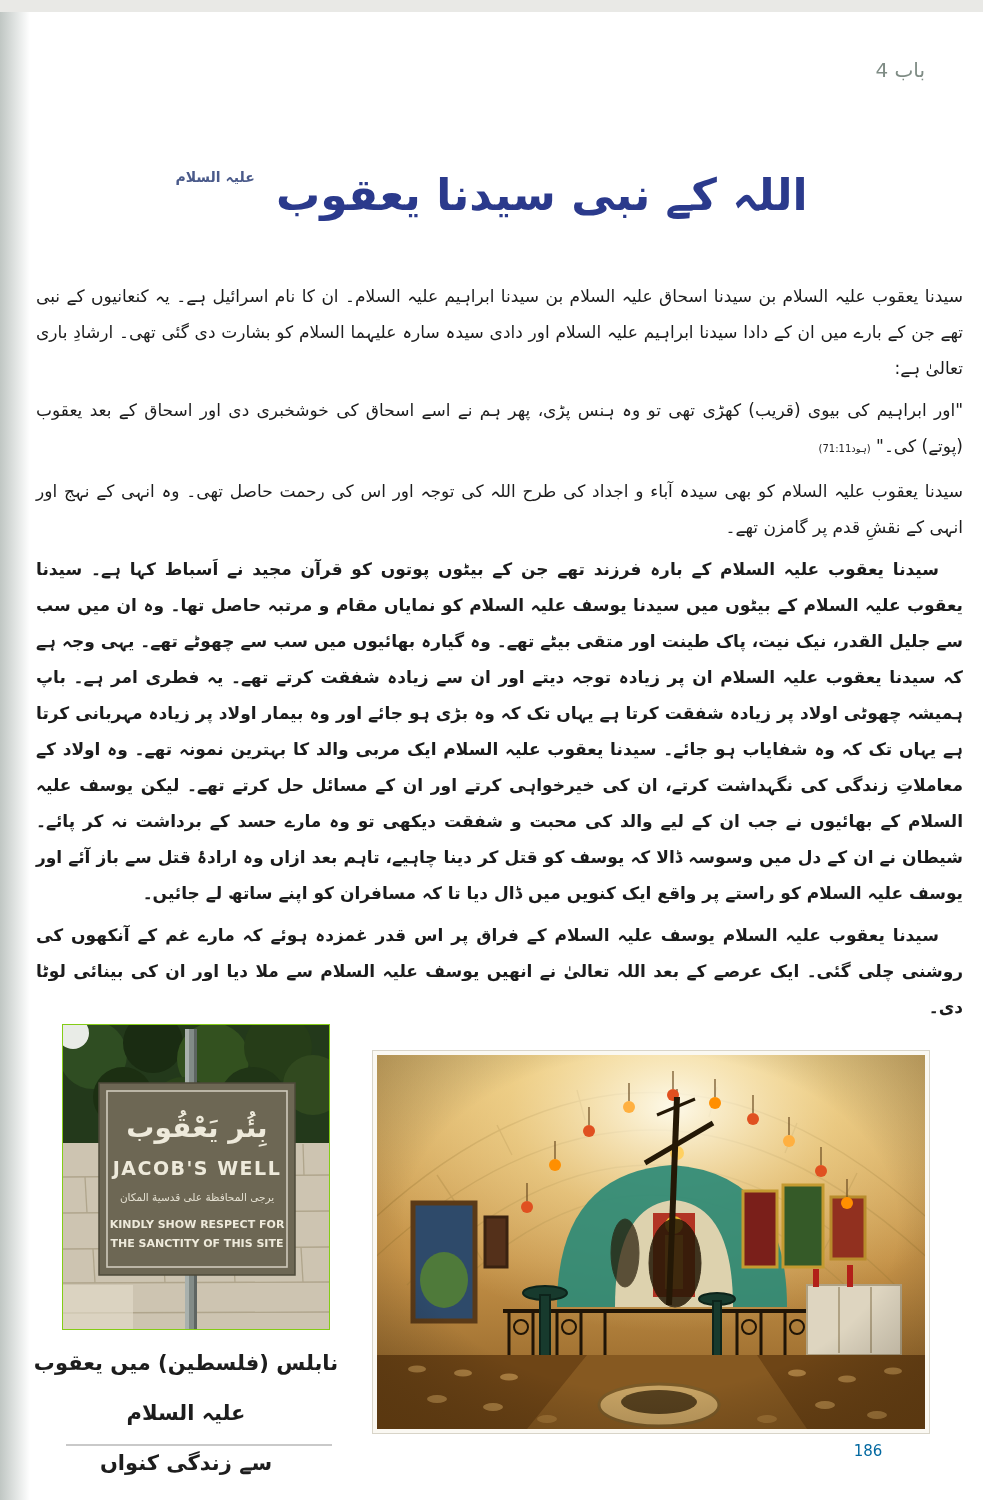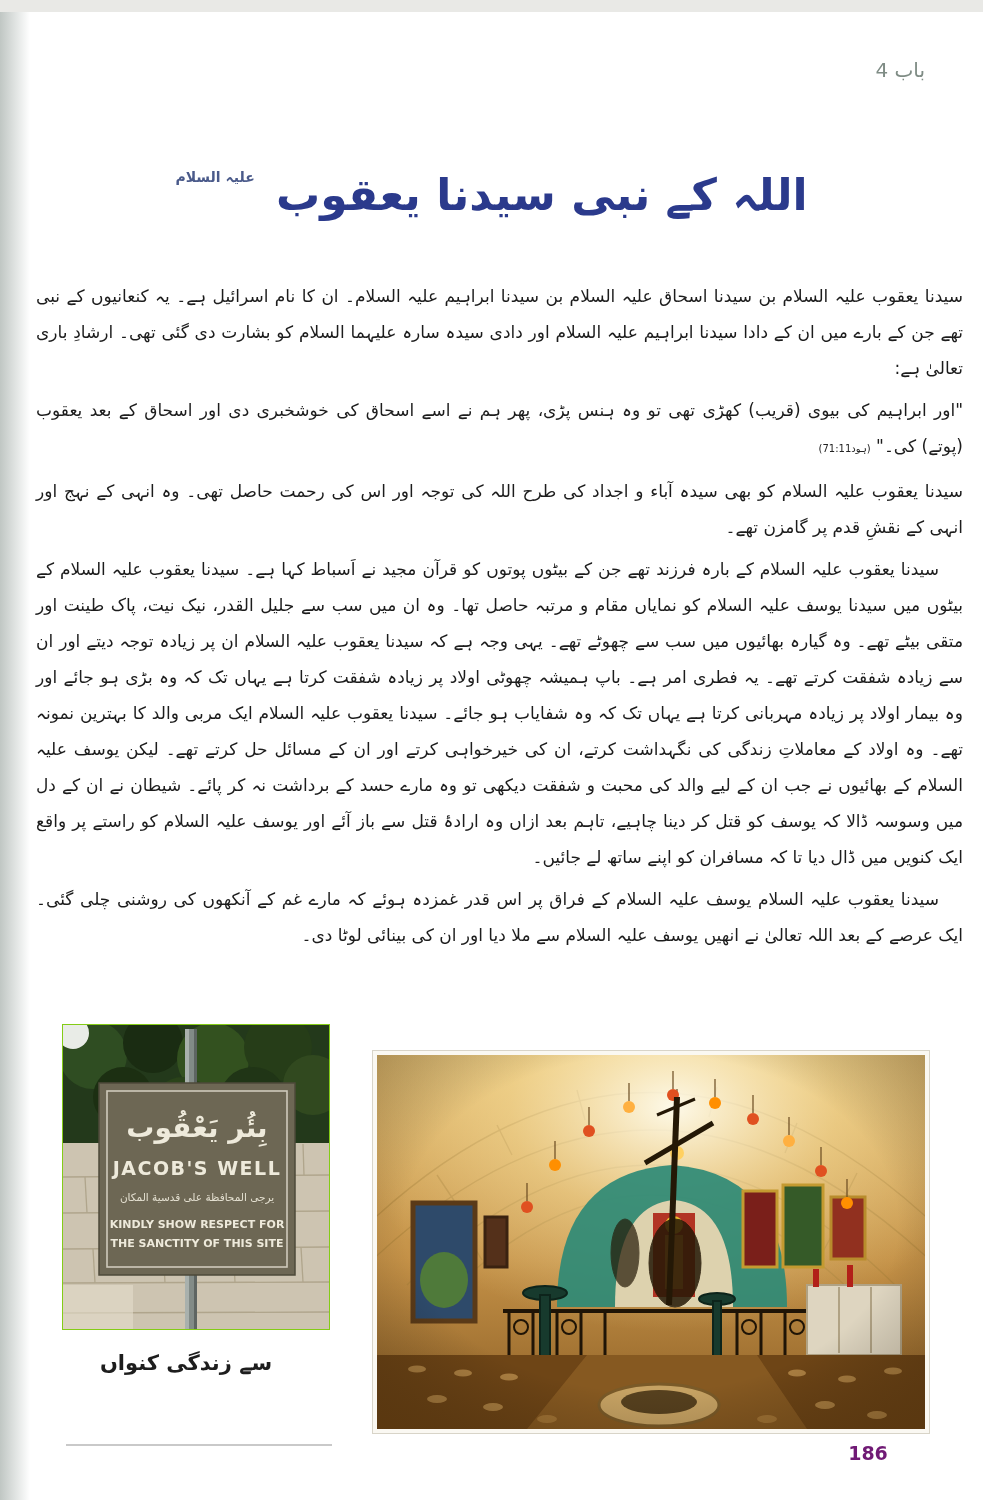--- a/index.html
+++ b/index.html
@@ -20,21 +20,21 @@
   .page-title{
     position:absolute;top:148px;left:0;width:100%;text-align:center;direction:rtl;
     font-size:44px;font-weight:bold;color:#2b3a8c;line-height:1.6;
   }
   .page-title .honorific{font-size:14px;font-weight:bold;color:#4a5a8a;vertical-align:28px;margin-right:6px;}
   .text-col{
     position:absolute;left:36px;top:266px;width:927px;direction:rtl;
     font-size:17px;line-height:36px;text-align:justify;
   }
   .text-col p{margin:0 0 6px 0;}
-  p.indent{text-indent:24px;}
+  p.indent{text-indent:24px;font-weight:bold;}
   .verse-line{
     text-align:center;direction:rtl;margin:10px 0 12px 0;
     font-size:21px;font-weight:bold;color:#c9414f;line-height:42px;
   }
   .verse-ref{font-size:10px;color:#222;font-weight:normal;}
   .section-heading{
     direction:rtl;text-align:right;margin:14px 0 10px 0;
     font-size:23px;font-weight:bold;color:#d2202e;line-height:38px;
   }
   .figure{position:absolute;box-sizing:border-box;}
@@ -47,21 +47,21 @@
   .fig-caption{
     position:absolute;left:30px;top:1326px;width:312px;direction:rtl;text-align:center;
     font-size:21px;font-weight:bold;color:#1d1d1d;line-height:50px;
   }
   .caption-rule{
     position:absolute;left:66px;top:1432px;width:266px;height:0;
     border-top:2px solid #c9c9c9;
   }
   .page-number{
     position:absolute;left:838px;top:1430px;width:60px;text-align:center;
-    font-size:19px;color:#701a75;font-weight:bold;
+    font-size:15px;color:#0369a1;
   }
   .sign-text{font-family:"DejaVu Sans",sans-serif;fill:#eeeadb;}
 </style>
 </head>
 <body>
 
 <div class="page">
   <div class="edge-shadow"></div>
 
   <div class="chapter-label">باب 4</div>
@@ -279,18 +279,19 @@
 
       <g>
         <ellipse cx="282" cy="350" rx="60" ry="21" fill="#c6a263" stroke="#7a5a28" stroke-width="3"></ellipse>
         <ellipse cx="282" cy="347" rx="38" ry="12" fill="#56401e"></ellipse>
       </g>
       <rect width="548" height="374" fill="url(#vig)"></rect>
     </svg>
   </div>
 
   <div class="fig-caption">
+    <div>نابلس (فلسطین) میں یعقوب علیہ السلام</div>
     <div>سے زندگی کنواں</div>
   </div>
   <div class="caption-rule"></div>
 
   <div class="page-number">186</div>
 </div>
 
 </body></html>

